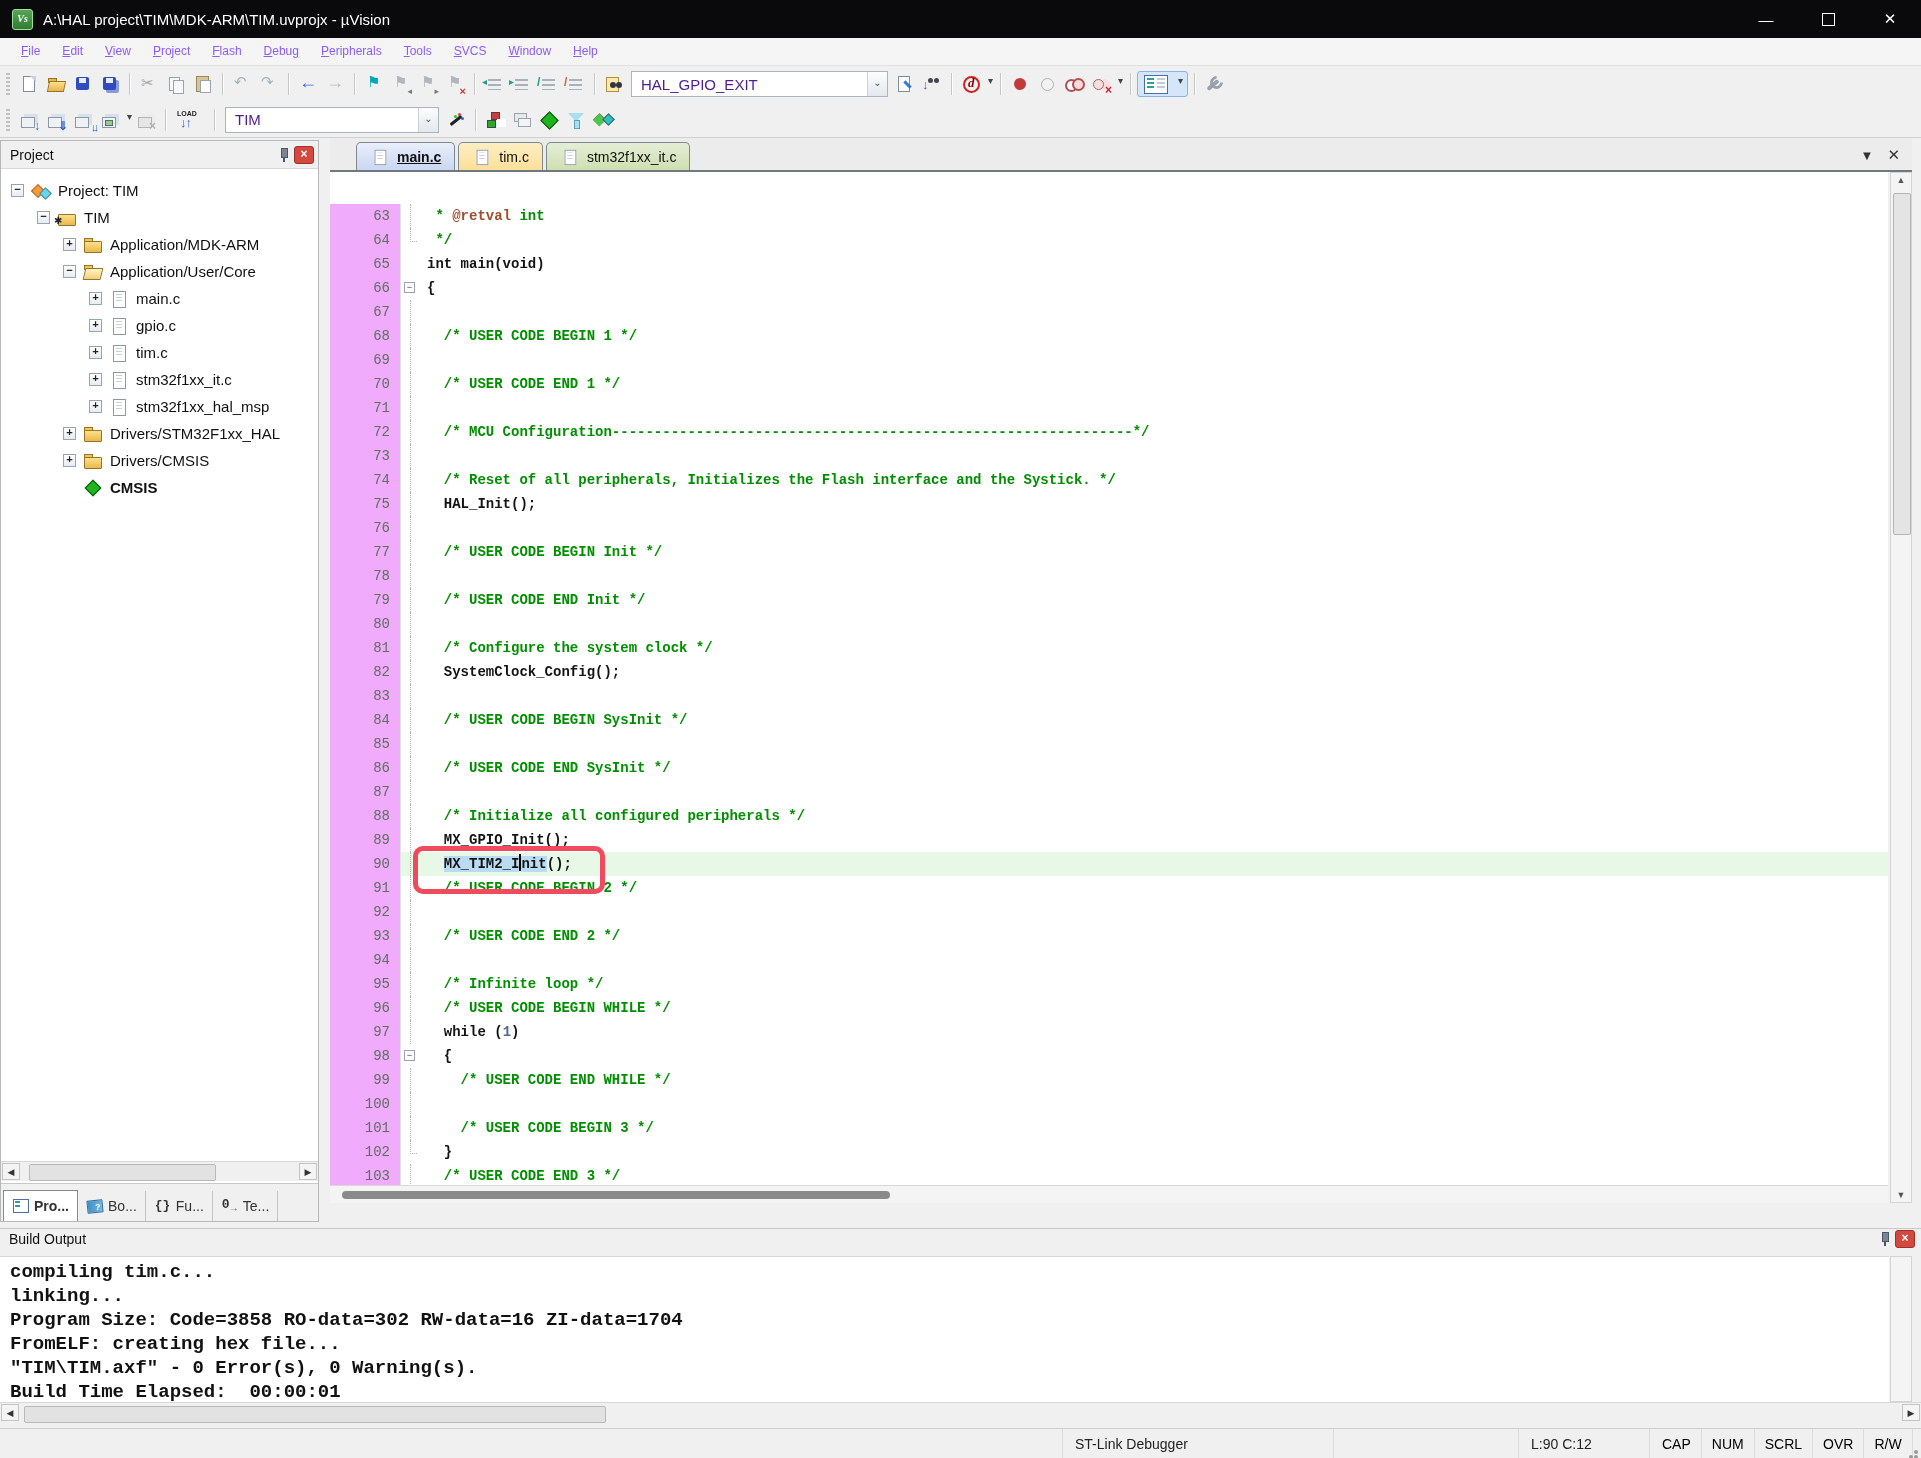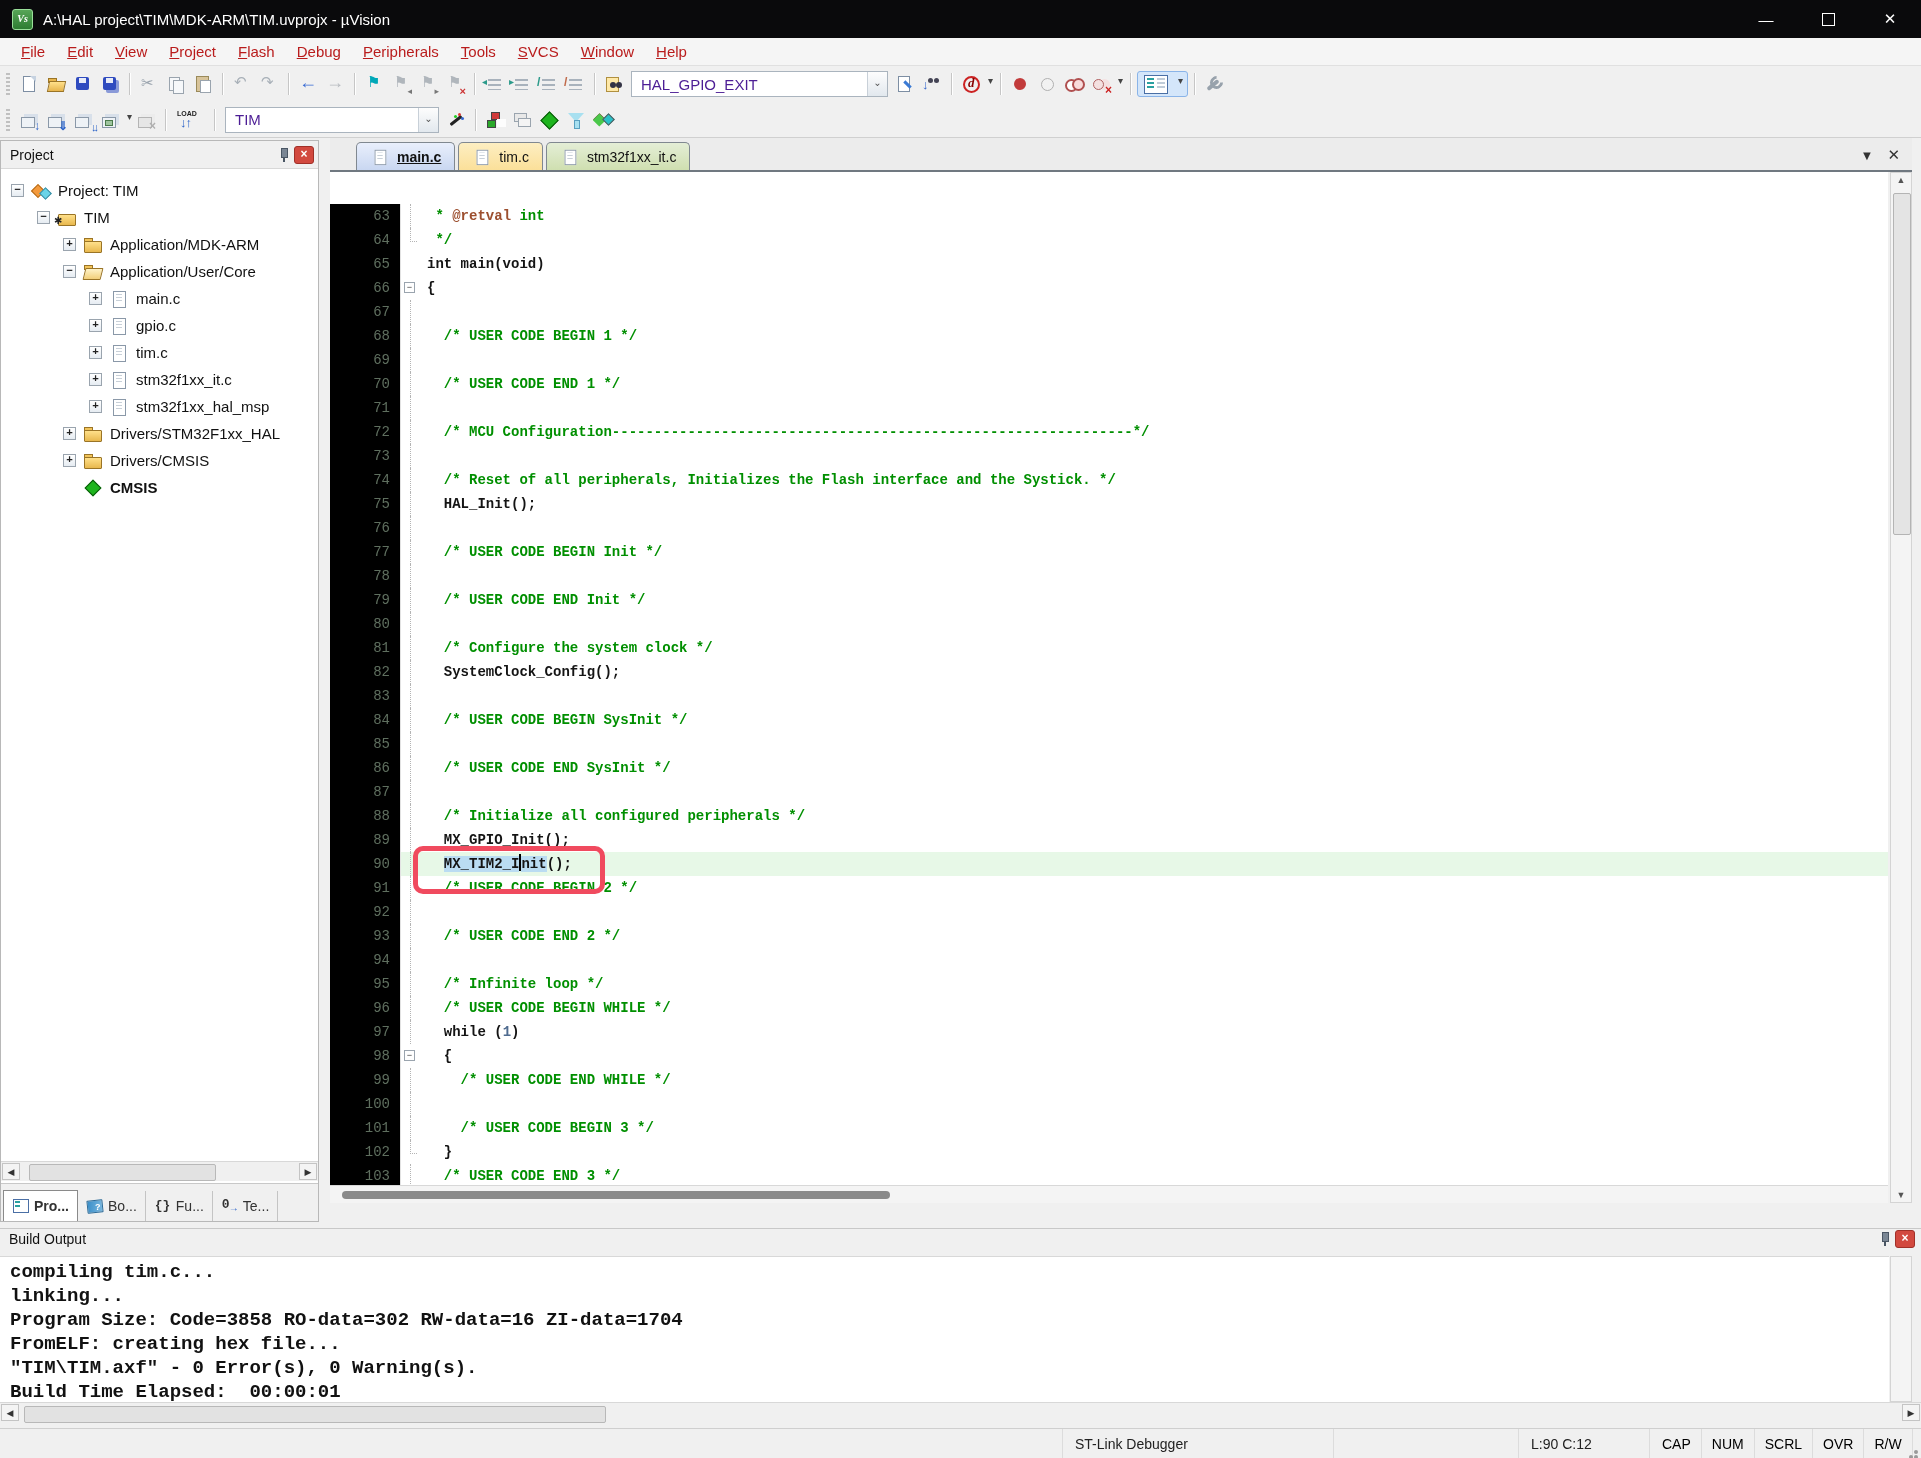--- a/index.html
+++ b/index.html
@@ -10,21 +10,21 @@
             display:flex;align-items:center;font-size:15px}
   .app-logo{width:19px;height:19px;margin:0 10px 0 12px;border-radius:3px;
             background:linear-gradient(#57a557,#2e7d32);border:1px solid #9adf9a;
             color:#fff;font:italic bold 10px/18px "Liberation Serif",serif;text-align:center}
   .win-controls{margin-left:auto;display:flex;height:100%}
   .win-btn{width:62px;height:100%;display:flex;align-items:center;justify-content:center;color:#fff;font-size:15px}
   .maxbox{width:11px;height:11px;border:1.5px solid #fff;display:inline-block}
   
   #menubar{position:absolute;left:0;top:38px;width:1921px;height:28px;background:#f5f5f5;
            border-bottom:1px solid #e0e0e0;display:flex;align-items:center;padding-left:10px;box-sizing:border-box}
-  .menu-item{display:inline-block;padding:0 11px;font-size:15px;color:#b91c1c;line-height:27px}
+  .menu-item{display:inline-block;padding:0 11px;font-size:12px;color:#8b5cf6;line-height:27px}
   .menu-item::first-letter{text-decoration:underline}
   
   .toolbar{position:absolute;left:0;width:1921px;height:36px;background:#f0f0f0;display:flex;
            align-items:center;padding-left:6px;box-sizing:border-box}
   #toolbar1{top:66px}
   #toolbar2{top:102px;border-bottom:1px solid #d0d0d0}
   .tb-grip{width:4px;height:22px;margin-right:6px;flex:none;
            background:repeating-linear-gradient(to bottom,#c0c0c0 0 2px,transparent 2px 4px)}
   .tb-group{display:inline-flex;align-items:center;gap:7px;padding:0 3px}
   .tb-sep{width:1px;height:22px;background:#c6c6c6;box-shadow:1px 0 0 #fff;margin:0 6px;flex:none}
@@ -154,21 +154,21 @@
   .etab{height:27px;display:flex;align-items:center;gap:7px;padding:0 13px;margin-right:3px;
         border:1px solid #808890;border-bottom:none;border-radius:5px 5px 0 0;font-size:14px;color:#111;background:#e4e4e4}
   .etab .t-ico{margin-right:0;transform:scale(.9)}
   .etab.active{background:linear-gradient(#e9effc,#c9d7f1);font-weight:bold;text-decoration:underline}
   .etab.yellow{background:linear-gradient(#fdeec2,#fbe099)}
   .etab.green{background:linear-gradient(#e4eed6,#cfdfb0)}
   .tabbar-controls{margin-left:auto;display:flex;align-items:center;gap:14px;padding:0 12px 6px 0;font-size:13px;color:#333}
   #editor-body{position:absolute;left:330px;top:172px;width:1558px;height:1013px;background:#fff;overflow:hidden}
   #code-rows{padding-top:32px}
   .crow{height:24px;display:flex;white-space:pre;font:600 14px/24px "Liberation Mono",monospace}
-  .lnum{width:70px;flex:none;text-align:right;padding-right:10px;background:#000000;color:#5f6f5f;
+  .lnum{width:70px;flex:none;text-align:right;padding-right:10px;background:#f0abfc;color:#5f6f5f;
         font:500 14px/24px "Liberation Mono",monospace;box-sizing:border-box}
   .fold{width:20px;flex:none;position:relative;border-left:1px solid #e2e2e2}
   .codeline{flex:1;padding-left:6px}
   .crow.cur .fold,.crow.cur .codeline{background:#e7f8e7}
   .c-com{color:#008f00}.c-dox{color:#9c4f2f}.c-code{color:#141414}.c-num{color:#4f6b8f}
   .c-tok{background:#badcf2;color:#141414}
   .caret{display:inline-block;width:2px;height:17px;background:#000;vertical-align:-3px}
   .f-line::before{content:"";position:absolute;left:9px;top:0;bottom:0;border-left:1px dotted #b4b4b4}
   .f-box::before{content:"−";position:absolute;left:3px;top:6px;width:11px;height:11px;border:1px solid #9aa4ae;
                  background:#fff;font:9px/10px "Liberation Mono",monospace;text-align:center;color:#333;box-sizing:border-box}

